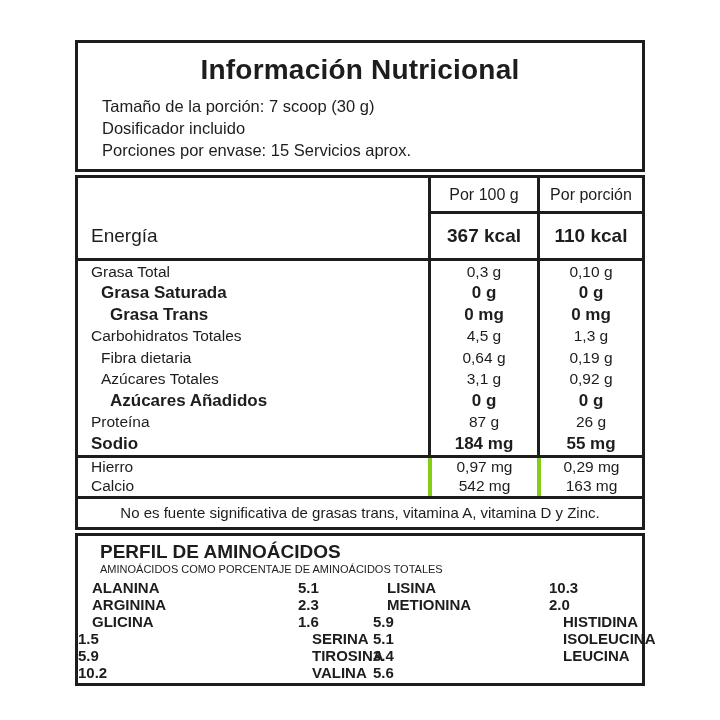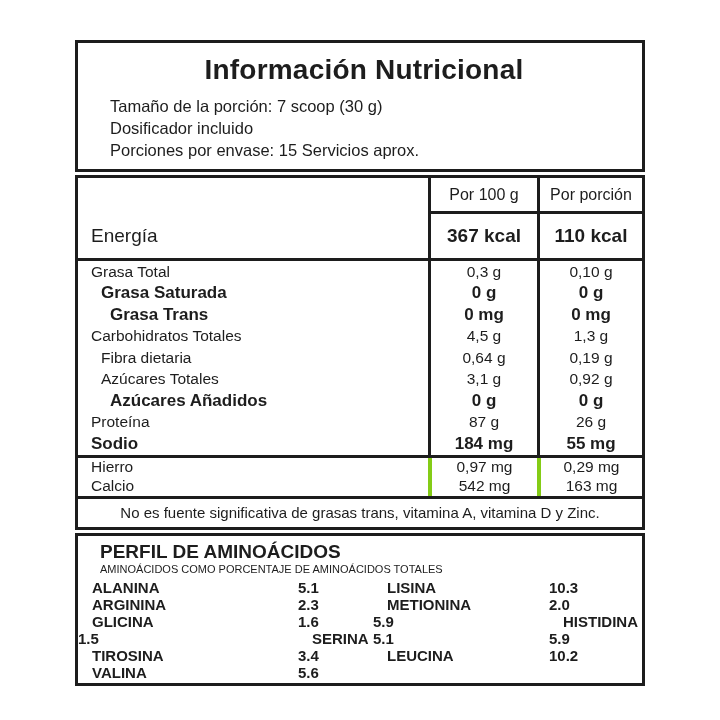--- a/index.html
+++ b/index.html
@@ -8,21 +8,21 @@
     font-family:"Liberation Sans","DejaVu Sans",sans-serif;
     color:#1d1d1d;
     -webkit-font-smoothing:antialiased;
   }
   .stage{position:relative;width:720px;height:720px;background:#fff;overflow:hidden;}
   .label{position:absolute;left:75px;top:40px;width:570px;}
   .box{border:3px solid #1d1d1d;background:#fff;box-sizing:border-box;}
   .box + .box{margin-top:3px;}
 
   
-  .header-box{padding:11px 24px 8px 32px;}
+  .header-box{padding:11px 24px 8px 24px;}
   .title{text-align:center;font-size:28px;font-weight:bold;letter-spacing:.2px;line-height:32px;margin-bottom:9px;}
   .serving-line{font-size:16.5px;line-height:22px;}
 
   
   .sec{display:grid;grid-template-columns:1fr 109px 105px;}
   .sec-main,.sec-minerals,.sec-note{border-top:3px solid #1d1d1d;}
   .cell{box-sizing:border-box;}
   .vc{border-left:3px solid #1d1d1d;display:flex;align-items:center;justify-content:center;}
   .colh{height:36px;border-bottom:3px solid #1d1d1d;font-size:16px;}
   .empty-head{height:36px;}
@@ -108,20 +108,21 @@
           <div class="amino-value">2.3</div>
           <div class="amino-name">METIONINA</div>
           <div class="amino-value">2.0</div>
           <div class="amino-name">GLICINA</div>
           <div class="amino-value">1.6</div>
           <div class="amino-value">5.9</div>
           <div class="amino-name">HISTIDINA</div>
           <div class="amino-value">1.5</div>
           <div class="amino-name">SERINA</div>
           <div class="amino-value">5.1</div>
+          <div class="amino-name">ISOLEUCINA</div>
           <div class="amino-value">5.9</div>
           <div class="amino-name">TIROSINA</div>
           <div class="amino-value">3.4</div>
           <div class="amino-name">LEUCINA</div>
           <div class="amino-value">10.2</div>
           <div class="amino-name">VALINA</div>
           <div class="amino-value">5.6</div>
         </div>
     </div>
 

